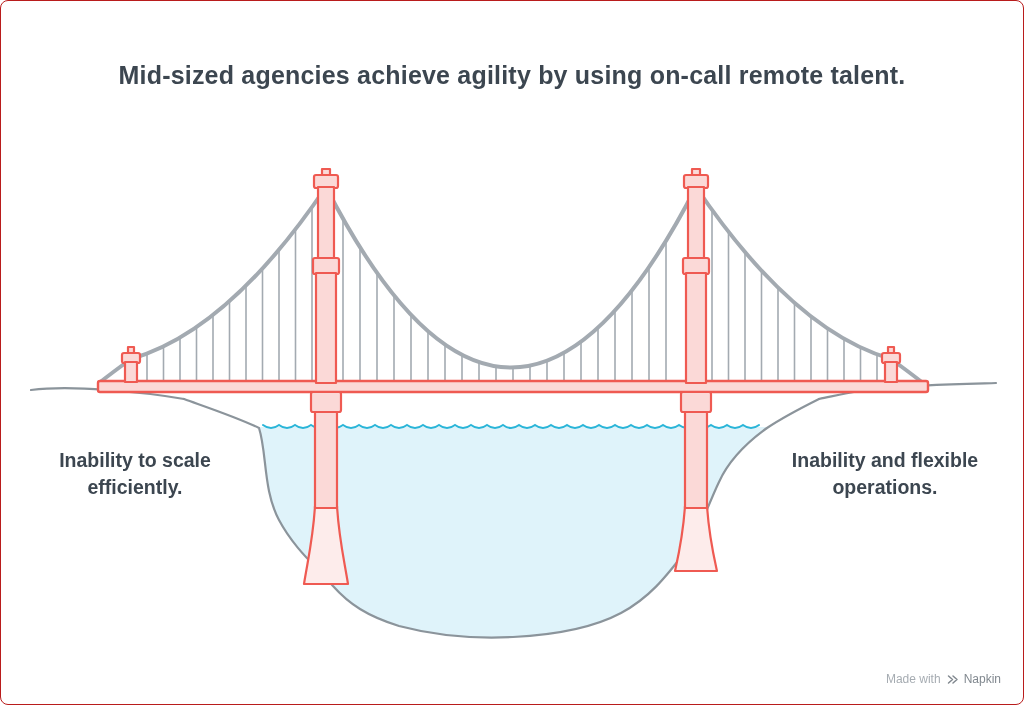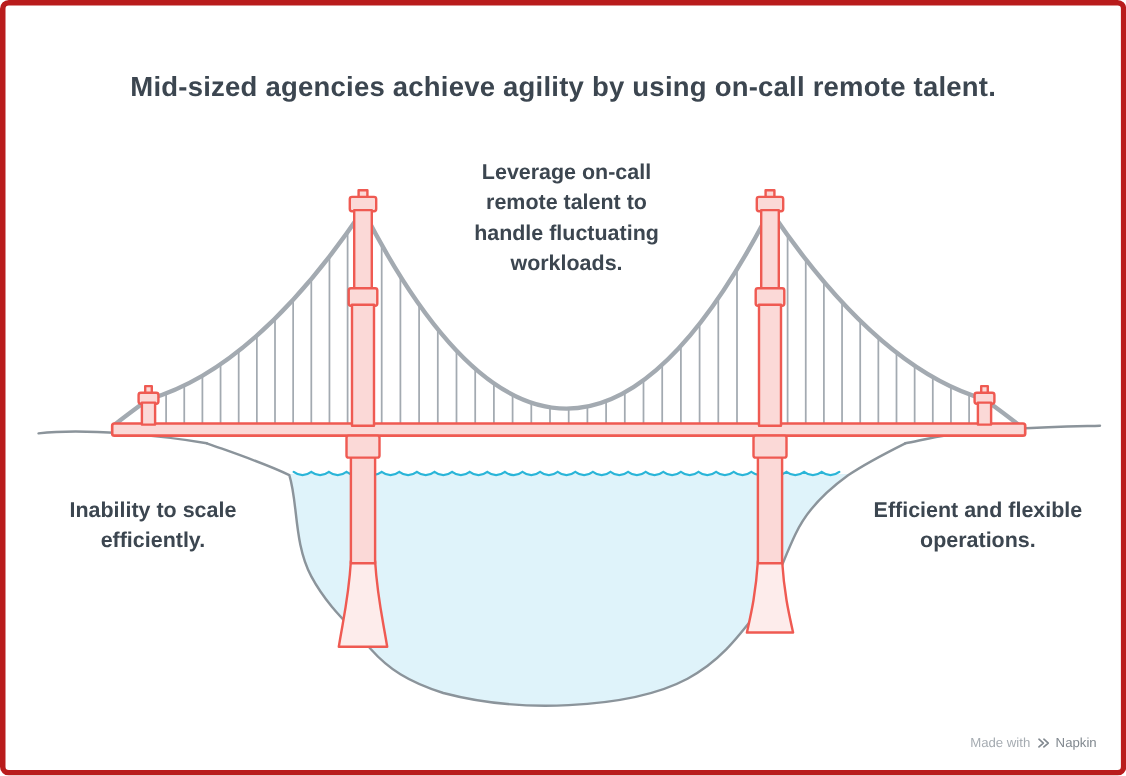--- a/index.html
+++ b/index.html
@@ -16,21 +16,21 @@
   }
   *{box-sizing:border-box;margin:0;padding:0;}
   body{
     background:#ffffff;
     font-family:"Liberation Sans", sans-serif;
   }
   .canvas{
     position:relative;
     width:1024px;height:705px;
     background:#fff;
-    border:5px solid #b91c1c;
+    border:1px solid #b91c1c;
     border-radius:8px;
     overflow:hidden;
   }
   .title{
     position:absolute;top:60px;left:0;right:0;
     text-align:center;
     font-size:25px;font-weight:700;
     color:var(--text-dark);
     letter-spacing:.2px;
   }
@@ -187,23 +187,22 @@
       <rect class="red-part" x="121" y="352" width="18" height="10" rx="2"></rect>
       <rect class="red-part" x="124" y="361" width="12" height="20"></rect>
     </g>
     <g>
       <rect class="red-part" x="887" y="346" width="6" height="7"></rect>
       <rect class="red-part" x="881" y="352" width="18" height="10" rx="2"></rect>
       <rect class="red-part" x="884" y="361" width="12" height="20"></rect>
     </g>
   </svg>
 
-  <div class="label center">Leverage on-call remote talent to handle fluctuating workloads.</div>
   <div class="label left">Inability to scale efficiently.</div>
-  <div class="label right">Efficient and flexible operations.</div>
+  <div class="label right">Inability and flexible operations.</div>
 
   <div class="watermark">
     <span>Made with</span>
     <svg width="13" height="13" viewBox="0 0 13 13">
       <path d="M2.5 3 L6.5 6.5 L2.5 10 M7 3 L11 6.5 L7 10" stroke="#81888f" stroke-width="1.5" fill="none" stroke-linecap="round" stroke-linejoin="round"></path>
     </svg>
     <span class="brand">Napkin</span>
   </div>
 
 </div>

